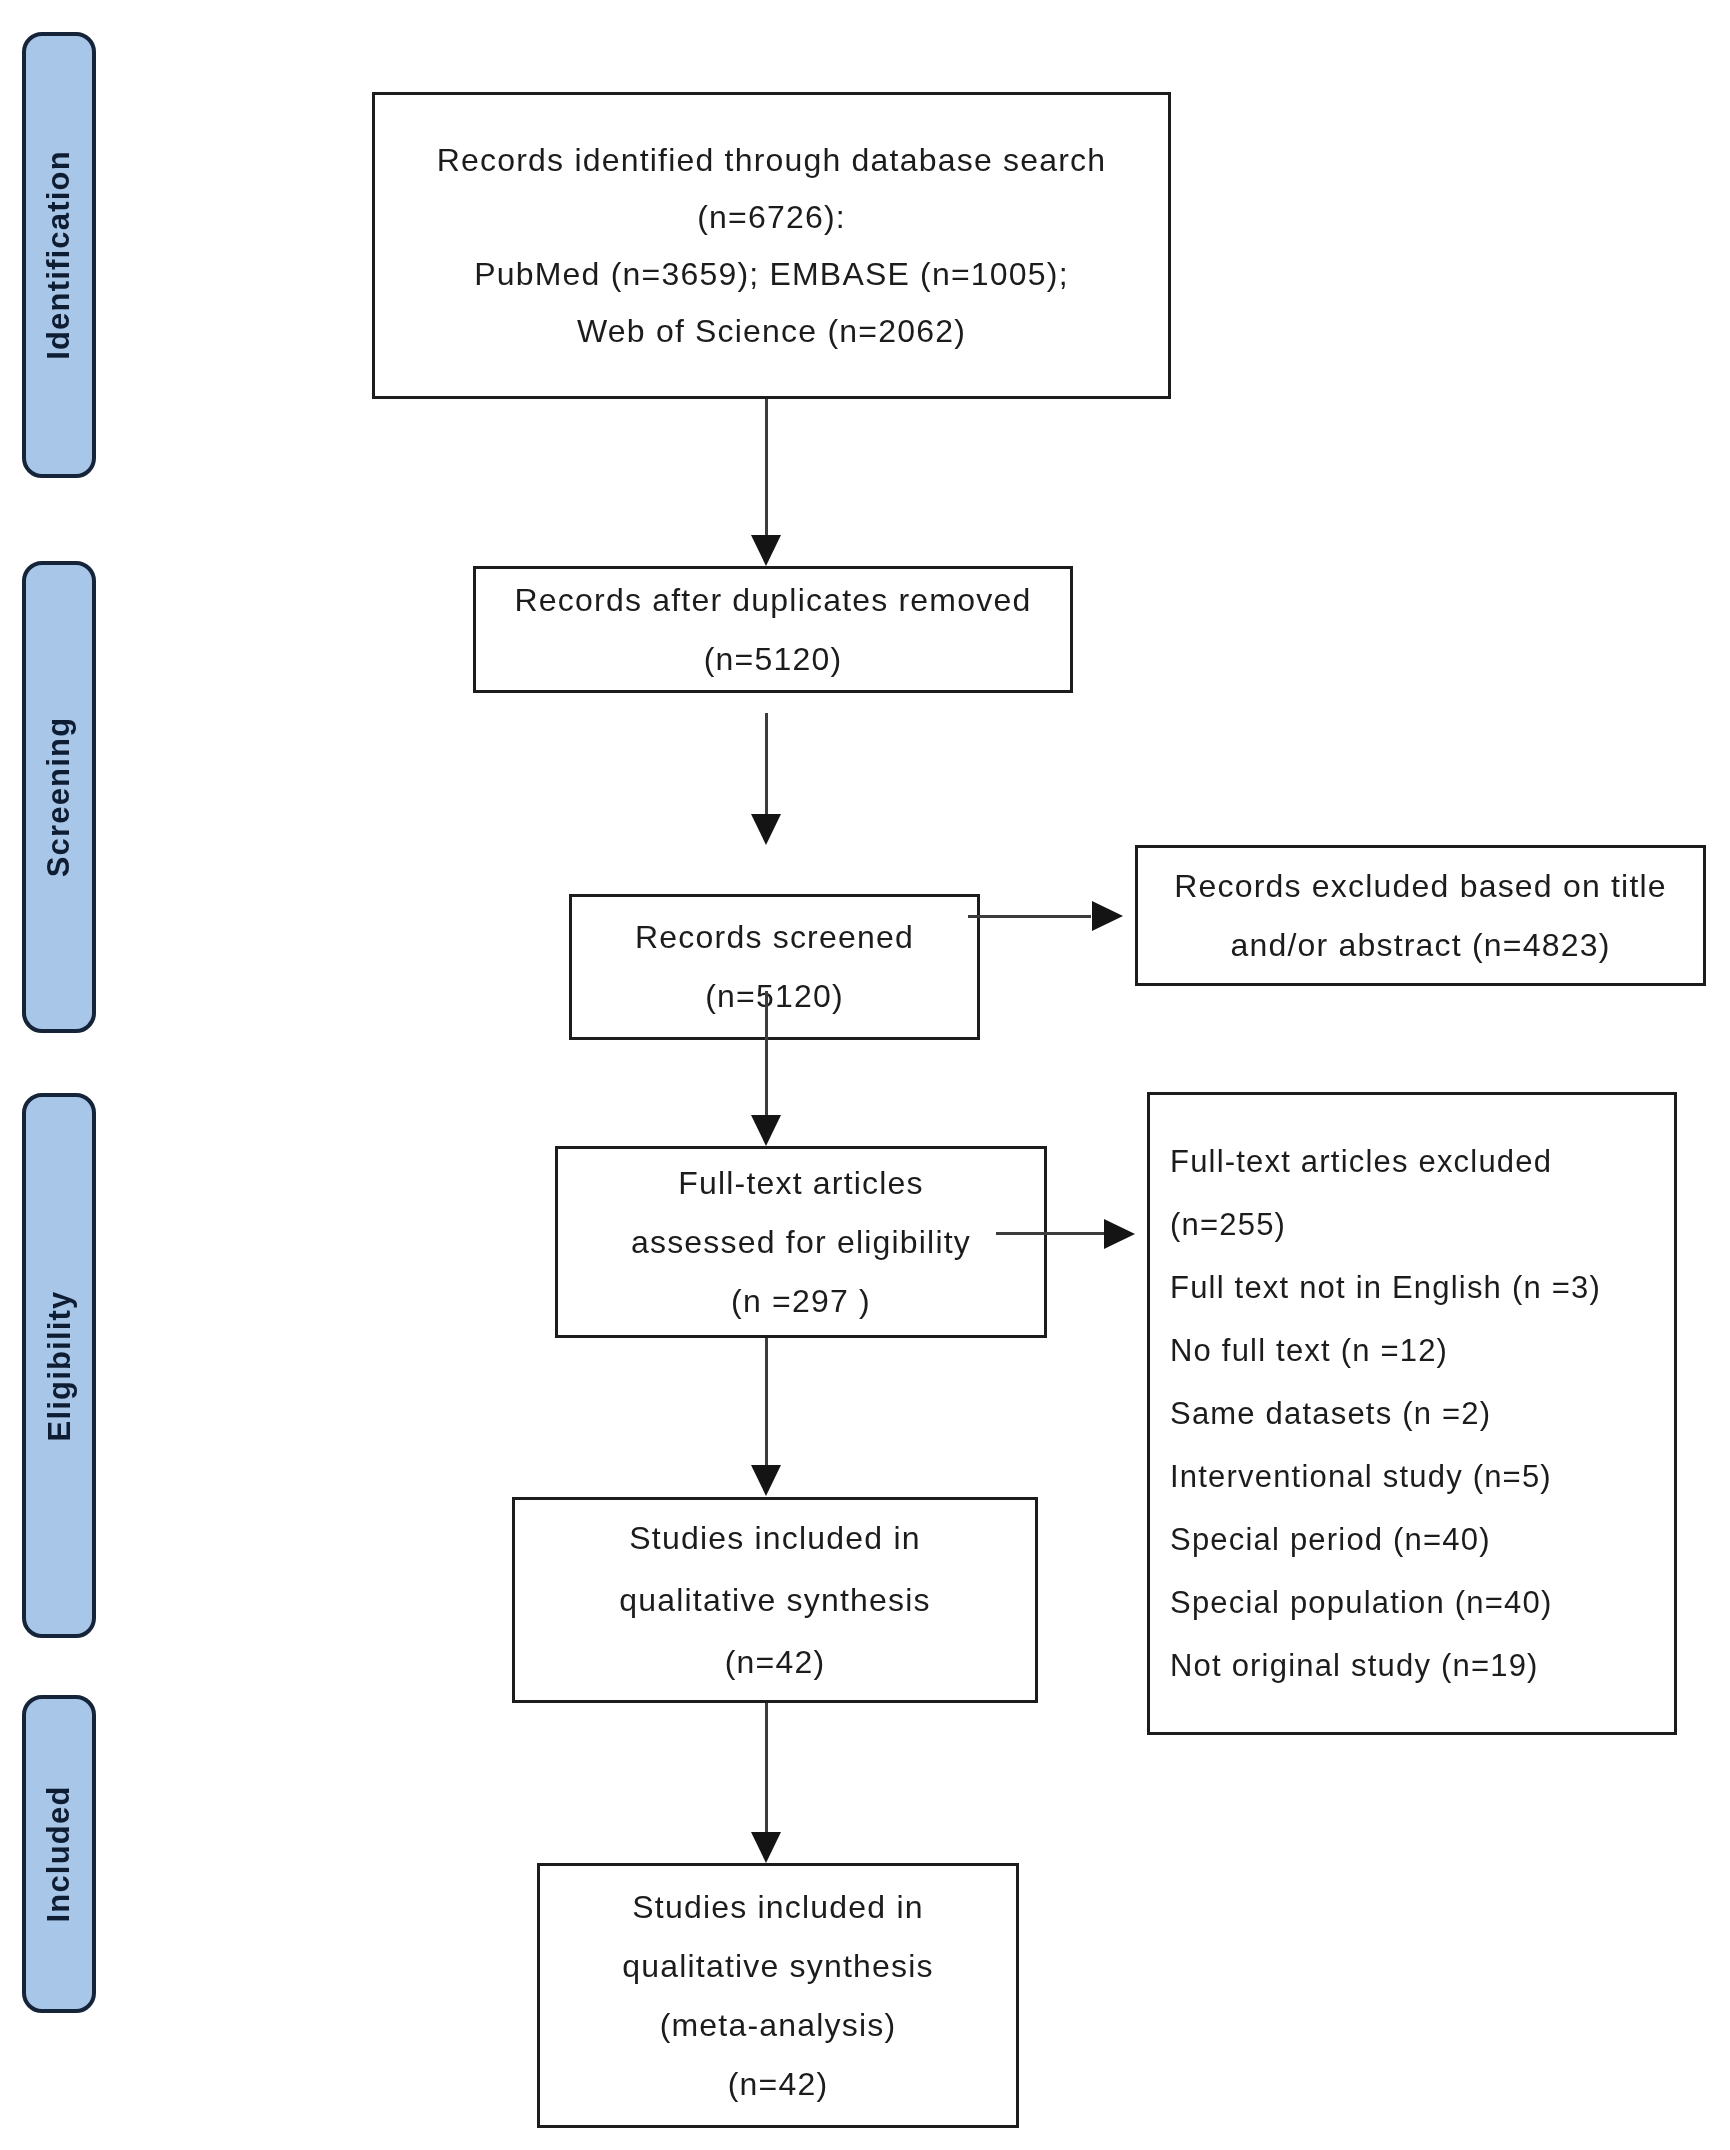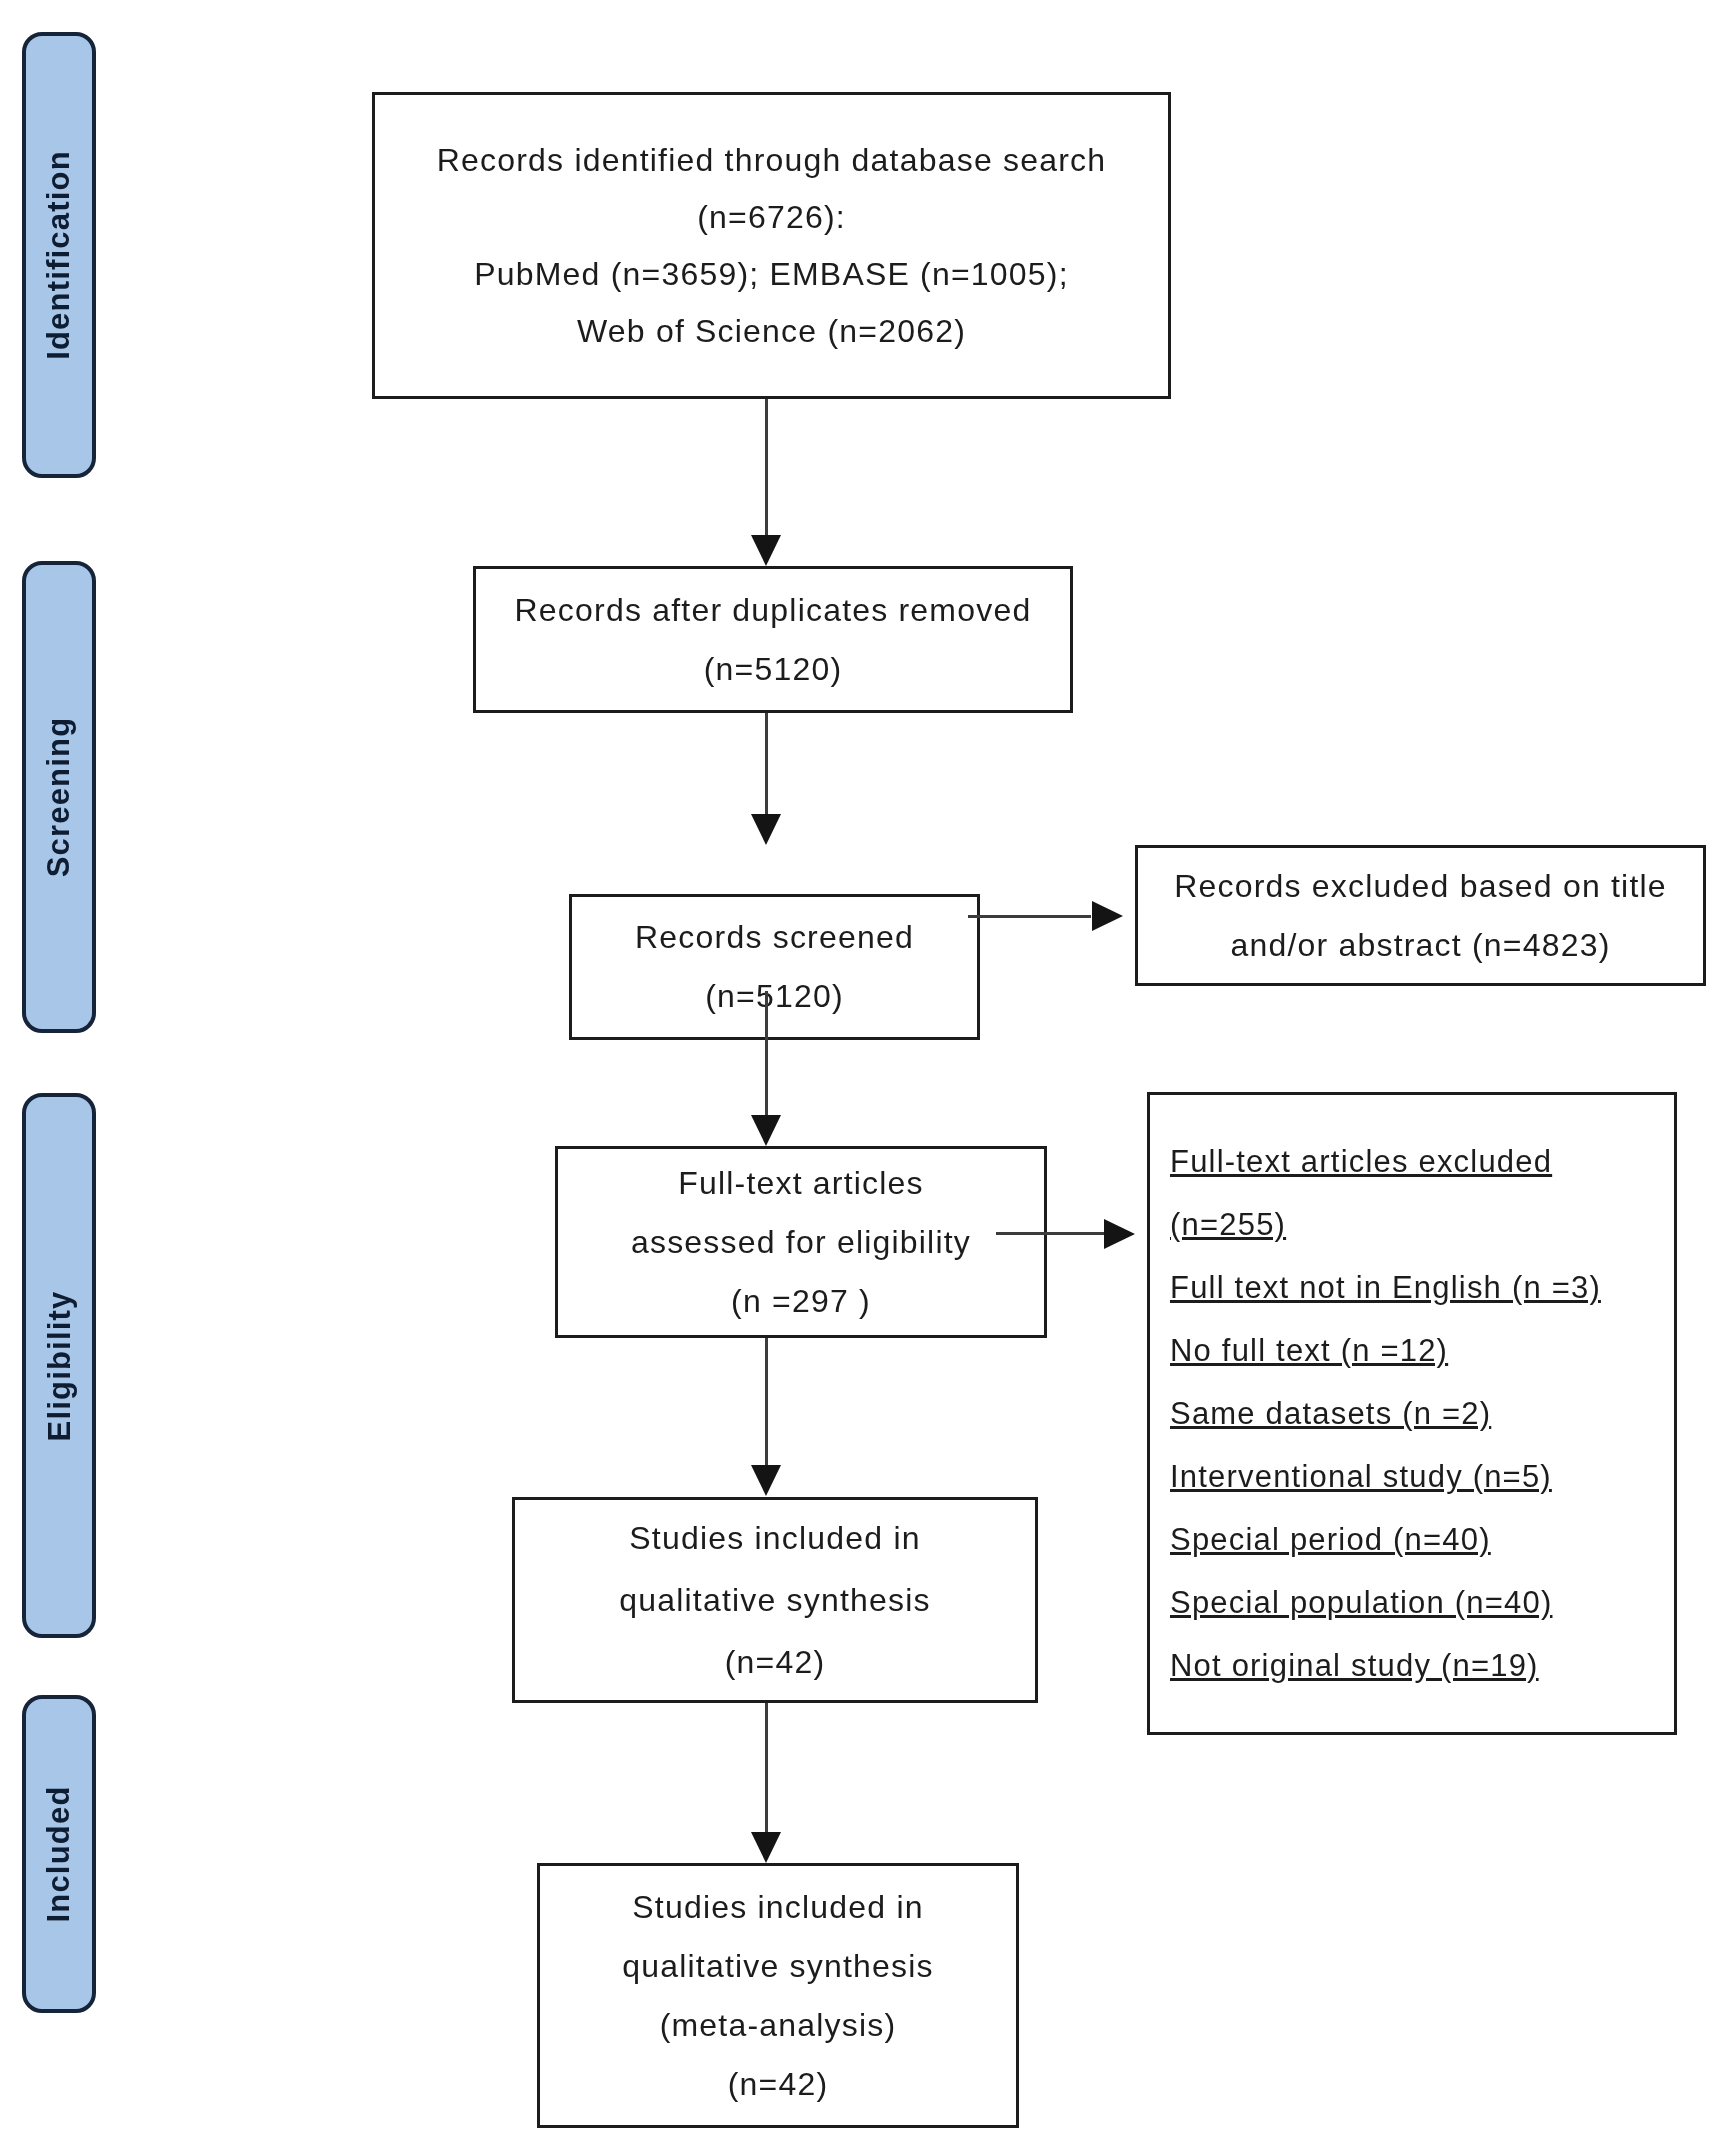--- a/index.html
+++ b/index.html
@@ -51,21 +51,20 @@
     line-height: 59px;
     white-space: nowrap;
     margin-left: 12px;
   }
   .fbox.list {
     align-items: flex-start;
     text-align: center;
     padding-left: 20px;
     font-size: 31px;
     line-height: 63px;
-    text-decoration: underline;
   }
 
   
   .vline { position: absolute; width: 2.5px; background: var(--arrow-line, #3c3c3c); }
   .hline { position: absolute; height: 2.5px; background: var(--arrow-line, #3c3c3c); }
   .head-down {
     position: absolute; width: 0; height: 0;
     border-left: 15px solid transparent;
     border-right: 15px solid transparent;
     border-top: 31px solid var(--arrow-head, #141414);
@@ -95,21 +94,21 @@
     <span class="vlabel">Included</span>
   </div>
 
   <div class="fbox" style="left:360px;top:92px;width:799px;height:307px;line-height:57px">
       <div>Records identified through database search</div>
       <div>(n=6726):</div>
       <div>PubMed (n=3659); EMBASE (n=1005);</div>
       <div>Web of Science (n=2062)</div>
     </div>
 
-  <div class="fbox" style="left:461px;top:566px;width:600px;height:147px">
+  <div class="fbox" style="left:461px;top:566px;width:600px;height:127px">
       <div>Records after duplicates removed</div>
       <div>(n=5120)</div>
     </div>
 
   <div class="fbox" style="left:557px;top:894px;width:411px;height:146px">
       <div>Records screened</div>
       <div>(n=5120)</div>
     </div>
 
   <div class="fbox" style="left:1123px;top:845px;width:571px;height:141px">

